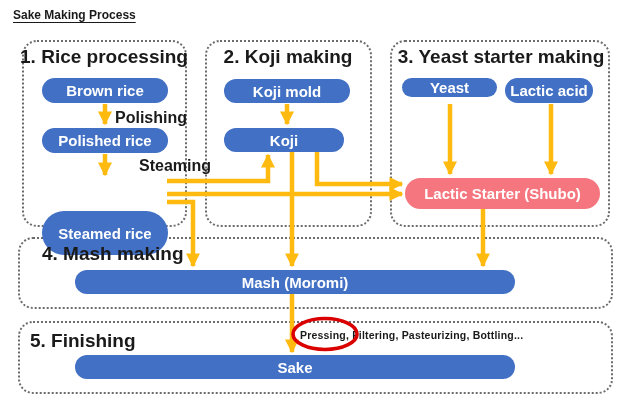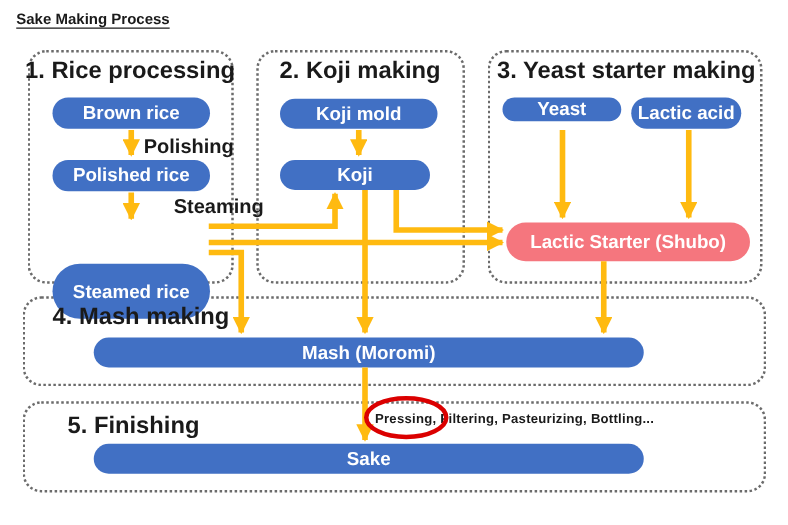--- a/index.html
+++ b/index.html
@@ -56,21 +56,21 @@
   <div class="box" style="left:22px;top:40px;width:165px;height:187px;"></div>
   <div class="box" style="left:205px;top:40px;width:167px;height:187px;"></div>
   <div class="box" style="left:390px;top:40px;width:220px;height:187px;"></div>
   <div class="box" style="left:18px;top:237px;width:595px;height:72px;"></div>
   <div class="box" style="left:18px;top:321px;width:595px;height:73px;"></div>
 
   <div class="box-header centered" style="left:104px;top:46px;">1. Rice processing</div>
   <div class="box-header centered" style="left:288px;top:46px;">2. Koji making</div>
   <div class="box-header centered" style="left:501px;top:46px;">3. Yeast starter making</div>
   <div class="box-header" style="left:30px;top:243px;margin-left:12px;">4. Mash making</div>
-  <div class="box-header" style="left:30px;top:330px;margin-left:24px;">5. Finishing</div>
+  <div class="box-header" style="left:30px;top:330px;">5. Finishing</div>
 
   <div class="node" style="left:42px;top:78px;width:126px;height:25px;">Brown rice</div>
   <div class="node" style="left:42px;top:128px;width:126px;height:25px;">Polished rice</div>
   <div class="node" style="left:42px;top:179px;width:126px;height:44px;margin-top:32px;">Steamed rice</div>
 
   <div class="node" style="left:224px;top:79px;width:126px;height:24px;">Koji mold</div>
   <div class="node" style="left:224px;top:128px;width:120px;height:24px;border-radius:12px;">Koji</div>
 
   <div class="node" style="left:402px;top:78px;width:95px;height:19px;">Yeast</div>
   <div class="node" style="left:505px;top:78px;width:88px;height:25px;">Lactic acid</div>

